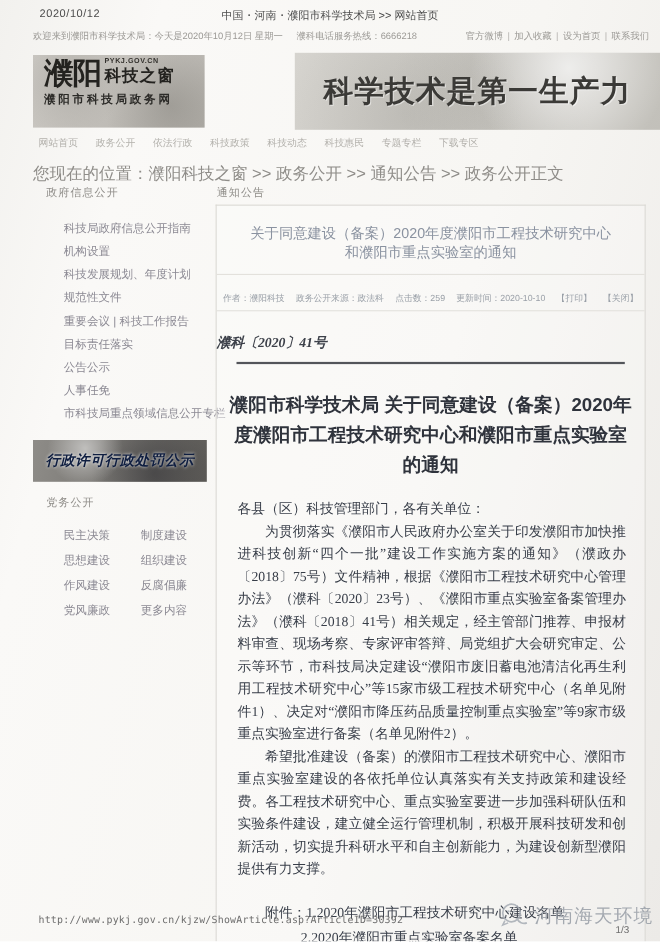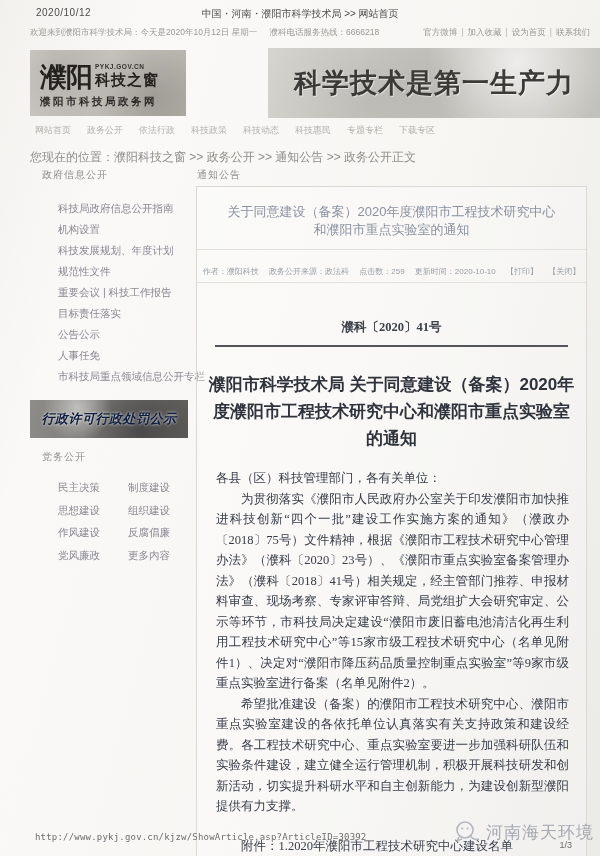--- a/index.html
+++ b/index.html
@@ -21,21 +21,21 @@
   .top-links li { cursor:pointer; }
   .top-links li + li::before { content:"|"; margin:0 4px; color:#b5b3af; }
   
   .banner { position:absolute; top:48px; left:0; width:600px; height:70px; }
   .logo-box {
     position:absolute; left:30px; top:2px; width:156px; height:66px;
     background:
       radial-gradient(circle at 20% 30%, rgba(120,118,112,.25), transparent 40%),
       radial-gradient(circle at 80% 70%, rgba(100,98,92,.3), transparent 45%),
       linear-gradient(135deg,#cfccc7,#b4b1ab);
-    padding:13px 8px 0 10px; color:#23221f;
+    padding:2px 8px 0 10px; color:#23221f;
   }
   .logo-top { display:flex; align-items:flex-start; }
   .logo-main { font-size:27px; font-weight:900; line-height:28px; letter-spacing:-1px; }
   .logo-right { margin-left:3px; }
   .logo-domain { font-size:6.5px; font-weight:bold; letter-spacing:.5px; color:#35332f; }
   .logo-sub { font-size:15px; font-weight:900; letter-spacing:1px; margin-top:1px; }
   .logo-caption { font-size:10.5px; font-weight:bold; letter-spacing:2.5px; margin-top:4px; color:#2c2b28; }
   .slogan-box {
     position:absolute; left:268px; top:0; width:332px; height:70px;
     background:
@@ -43,21 +43,21 @@
       radial-gradient(circle at 30% 80%, rgba(140,138,132,.25), transparent 45%),
       radial-gradient(circle at 55% 40%, rgba(160,158,152,.3), transparent 50%),
       linear-gradient(120deg,#d6d4cf,#c2c0ba);
     display:flex; align-items:center; justify-content:center;
   }
   .slogan { font-size:27px; font-weight:900; color:#3b3a37; letter-spacing:1px; text-shadow:1px 1px 0 rgba(255,255,255,.5); }
   
   .nav { position:absolute; top:124px; left:35px; width:392px; display:flex; justify-content:space-between; list-style:none; font-size:9px; color:#b3b1ac;gap:16px; }
   .nav li { cursor:pointer; white-space:nowrap; }
   
-  .breadcrumb { position:absolute; top:149px; left:30px; font-size:12px; color:#8f8d89; }
+  .breadcrumb { position:absolute; top:149px; left:30px; font-size:15px; color:#8f8d89; }
   
   .sidebar { position:absolute; top:168px; left:30px; width:158px; }
   .side-title { font-size:10px; color:#908e8a; font-weight:normal; margin-left:12px; letter-spacing:1px; }
   .side-list { list-style:none; margin:16px 0 0 28px; font-size:10.5px; color:#8b8993; }
   .side-list li { height:21px; line-height:21px; white-space:nowrap; cursor:pointer; }
   .side-banner {
     margin-top:13px; width:158px; height:38px;
     background:
       radial-gradient(circle at 30% 20%, rgba(255,255,255,.5), transparent 30%),
       radial-gradient(circle at 70% 80%, rgba(40,40,45,.5), transparent 50%),
@@ -71,21 +71,21 @@
   
   .article-tab { position:absolute; top:168px; left:197px; font-size:10px; color:#908e8a; letter-spacing:1px; }
   .article-box {
     position:absolute; top:186px; left:196px; width:391px; height:670px;
     border:1px solid #dbd9d4; border-bottom:none; background:rgba(255,255,255,.25);
   }
   .art-title { margin:16px 26px 10px; text-align:center; font-size:13px; color:#8a92a0; line-height:18px; }
   .meta-bar { border-top:1px solid #e3e1dc; border-bottom:1px solid #e3e1dc; padding:16px 0 5px; text-align:center; font-size:8px; color:#9aa0a8; }
   .meta-bar span { margin:0 4px; }
   .meta-action { cursor:pointer; }
-  .doc-number { margin-top:36px; text-align:center; font-size:12.5px; font-weight:bold; color:#3c4049; font-family:"Liberation Serif", serif; }
+  .doc-number { margin-top:20px; font-size:12.5px; font-weight:bold; color:#3c4049; font-family:"Liberation Serif", serif;font-style:italic; }
   .doc-rule { height:2px; background:#53555a; margin:9px 18px 0; }
   .doc-title { margin:24px 10px 0; text-align:center; font-size:17px; font-weight:900; color:#2f333c; line-height:27px; }
   .doc-body { margin:16px 17px 0 19px; font-family:"Liberation Serif", serif; font-size:12.5px; color:#373d48; line-height:20.5px; text-align:justify; }
   .doc-body .para { text-indent:2em; }
   .attachments { margin:18px 17px 0 19px; font-family:"Liberation Serif", serif; font-size:12.5px; color:#373d48; line-height:22px; }
   .attachments .att-line { margin-left:2em; }
   .attachments .att-line + .att-line { margin-left:4.6em; }
   
   .watermark { position:absolute; right:6px; bottom:12px; display:flex; align-items:center; color:#a9aeb5; }
   .watermark svg { margin-right:5px; opacity:.85; }

